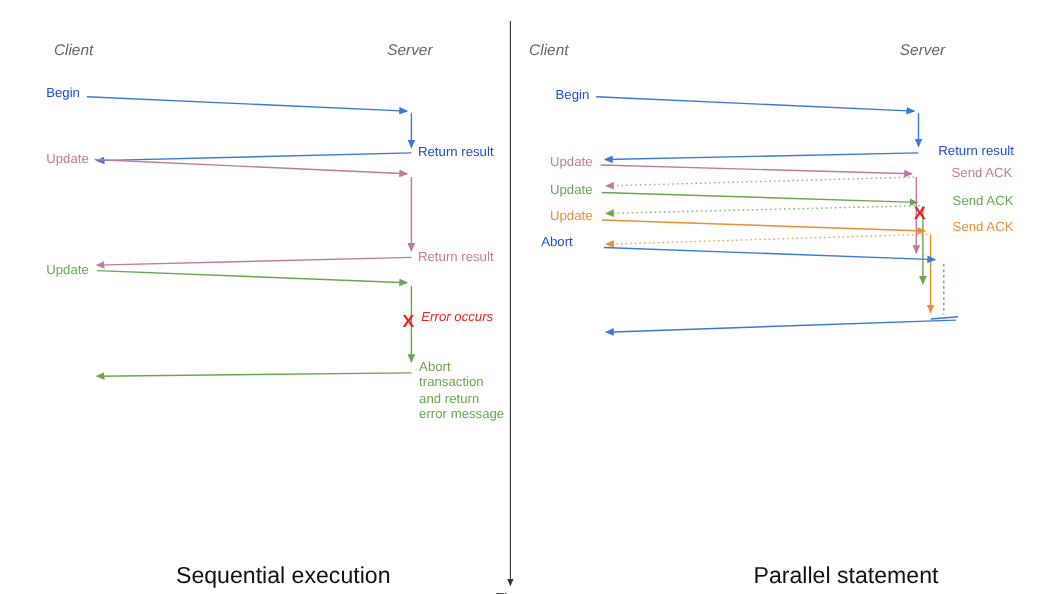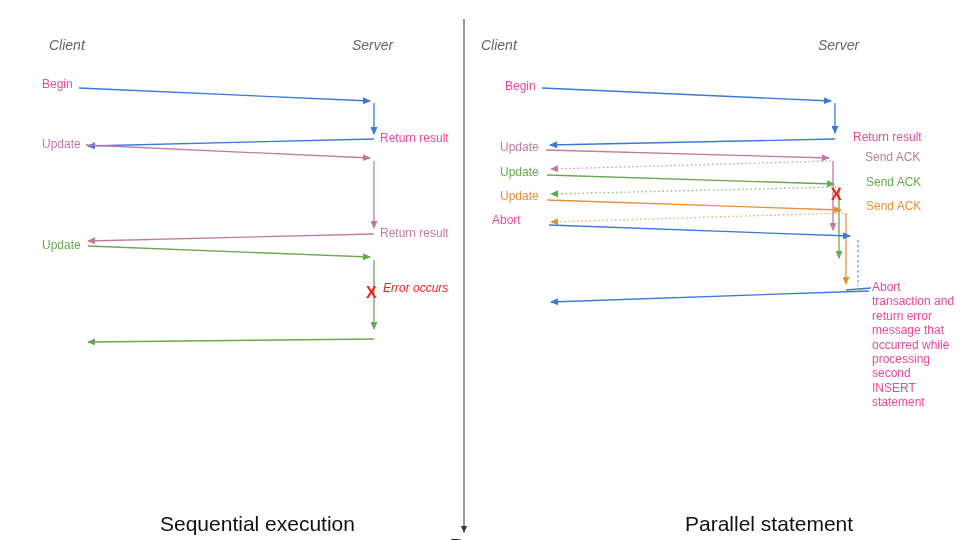--- a/index.html
+++ b/index.html
@@ -4,21 +4,21 @@
 <style>
   html,body{margin:0;padding:0;background:#fff;}
   .stage{
     position:relative;width:960px;height:540px;background:#ffffff;
     font-family:"Liberation Sans","DejaVu Sans",sans-serif;overflow:hidden;margin-top:14px;
   }
   .stage svg{position:absolute;left:0;top:0;}
   .lbl{position:absolute;font-size:12px;line-height:13px;white-space:nowrap;}
   .hdr{font-size:14px;font-style:italic;color:#666666;}
   .cap{font-size:21px;color:#111111;}
-  .c-blue{color:#ec4899;}
+  .c-blue{color:#1d4ed8;}
   .c-pink{color:#c27ba0;}
   .c-green{color:#6aa84f;}
   .c-orange{color:#e69138;}
   .c-red{color:#e8231f;}
   .c-axis{color:#222222;text-decoration:underline;}
   .xmark{font-size:16px;font-weight:bold;line-height:16px;}
   .wrap{white-space:normal;line-height:14.4px;}
 </style>
 </head>
 <body>
@@ -94,32 +94,32 @@
 
   <div class="lbl hdr" style="left:49px;top:25px;">Client</div>
   <div class="lbl hdr" style="left:352px;top:25px;">Server</div>
   <div class="lbl c-blue" style="left:42px;top:64px;">Begin</div>
   <div class="lbl c-blue" style="left:380px;top:118px;">Return result</div>
   <div class="lbl c-pink" style="left:42px;top:124px;">Update</div>
   <div class="lbl c-pink" style="left:380px;top:213px;">Return result</div>
   <div class="lbl c-green" style="left:42px;top:225px;">Update</div>
   <div class="lbl c-red xmark" style="left:366px;top:271px;">X</div>
   <div class="lbl c-red" style="left:383px;top:268px;font-style:italic;">Error occurs</div>
+  <div class="lbl c-green wrap" style="left:381px;top:312px;width:80px;">Abort transaction and return error message</div>
   <div class="lbl cap" style="left:160px;top:503px;">Sequential execution</div>
 
   <div class="lbl hdr" style="left:481px;top:25px;">Client</div>
   <div class="lbl hdr" style="left:818px;top:25px;">Server</div>
   <div class="lbl c-blue" style="left:505px;top:66px;">Begin</div>
   <div class="lbl c-blue" style="left:853px;top:117px;">Return result</div>
   <div class="lbl c-pink" style="left:500px;top:127px;">Update</div>
   <div class="lbl c-pink" style="left:865px;top:137px;">Send ACK</div>
   <div class="lbl c-green" style="left:500px;top:152px;">Update</div>
   <div class="lbl c-green" style="left:866px;top:162px;">Send ACK</div>
   <div class="lbl c-orange" style="left:500px;top:176px;">Update</div>
   <div class="lbl c-orange" style="left:866px;top:186px;">Send ACK</div>
   <div class="lbl c-blue" style="left:492px;top:200px;">Abort</div>
   <div class="lbl c-red xmark" style="left:831px;top:173px;">X</div>
-  <div class="lbl c-blue wrap" style="left:872px;top:266px;width:84px;">Abort transaction and return error message that occurred while processing second INSERT statement</div>
   <div class="lbl cap" style="left:685px;top:503px;">Parallel statement</div>
 
   <div class="lbl c-axis" style="left:451px;top:523px;font-size:13px;">Time</div>
 
 </div>
 
 </body></html>

